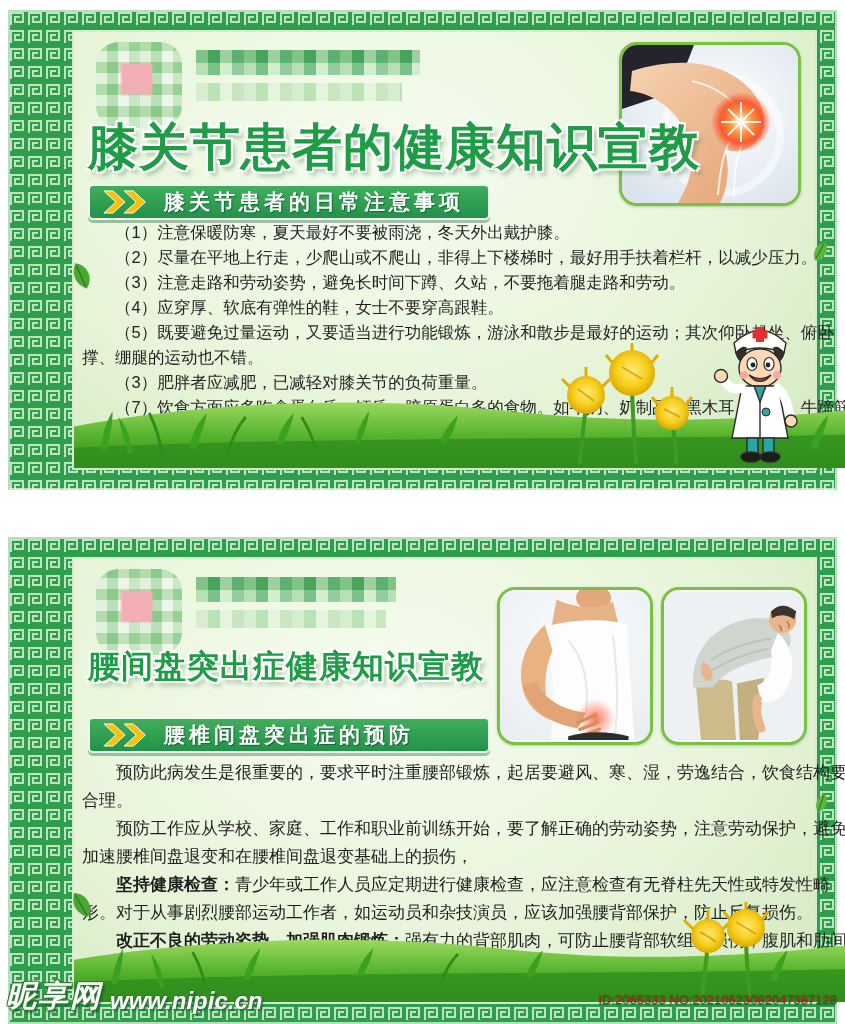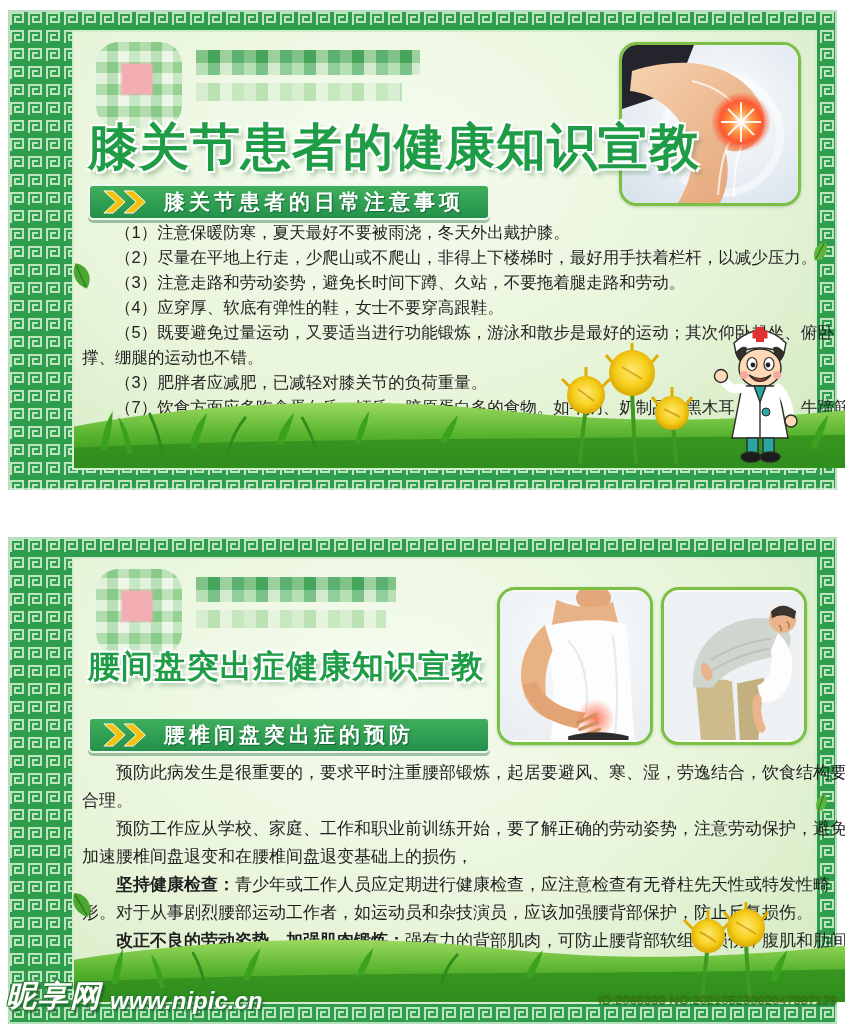--- a/index.html
+++ b/index.html
@@ -56,21 +56,21 @@
   .doctor{position:absolute;right:8px;bottom:2px;}
   .leaf{position:absolute;}
   
   .watermark{position:absolute;left:0;right:0;top:981px;height:40px;z-index:50;
     display:flex;justify-content:space-between;align-items:flex-end;padding:0 8px 4px 6px;box-sizing:border-box;}
   .wm-left{display:flex;align-items:flex-end;gap:8px;font-style:italic;font-weight:900;color:#fff;}
   .wm-site{font-size:30px;letter-spacing:2px;
     text-shadow:1px 1px 0 #2c7a33,-1px -1px 0 #2c7a33,1px -1px 0 #2c7a33,-1px 1px 0 #2c7a33,2px 3px 2px rgba(0,60,20,.55);}
   .wm-url{font-size:24px;padding-bottom:2px;
     text-shadow:1px 1px 0 #2c7a33,-1px -1px 0 #2c7a33,2px 2px 2px rgba(0,60,20,.5);}
-  .wm-id{font-size:13px;color:#4d7c0f;padding-bottom:10px;text-shadow:0 1px 2px rgba(0,60,20,.7);}
+  .wm-id{font-size:13px;color:#b91c1c;padding-bottom:10px;text-shadow:0 1px 2px rgba(0,60,20,.7);}
 </style>
 </head>
 <body>
 
 <div class="page">
 
   <div class="poster" style="top:10px;height:480px;">
     <svg class="frame" width="829" height="480">
       <defs>
         <pattern id="gk-a" width="18" height="18" patternUnits="userSpaceOnUse">

